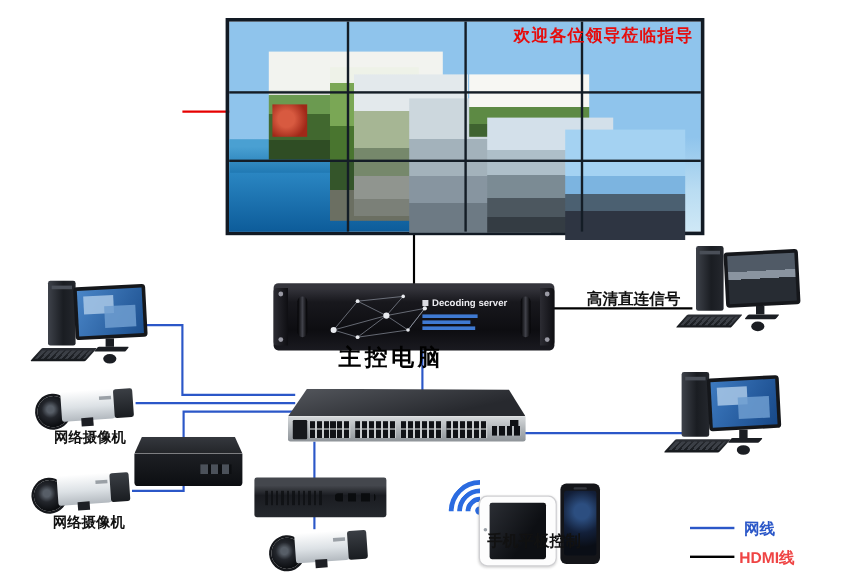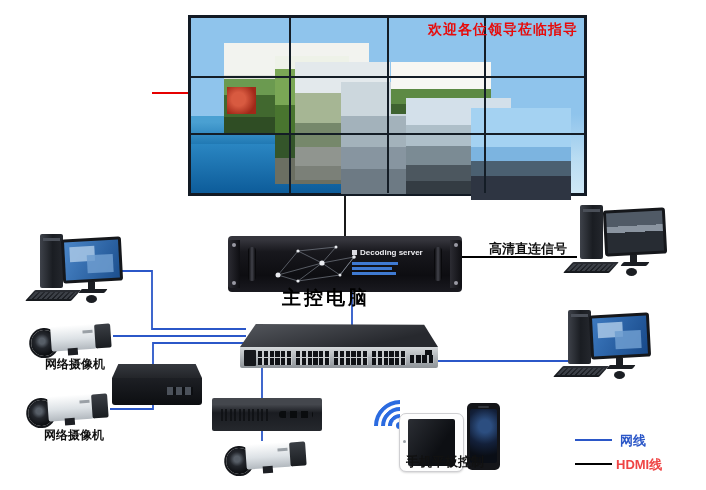--- a/index.html
+++ b/index.html
@@ -270,21 +270,21 @@
   <div class="tablet">
     <div class="tscreen"></div>
     <div class="tcam"></div>
   </div>
   <div class="phone">
     <div class="pscreen"></div>
   </div>
 
   <div class="label" style="left:28px;top:356px;width:94px;">网络摄像机</div>
   <div class="label" style="left:22px;top:427px;width:104px;">网络摄像机</div>
-  <div class="label" style="left:390px;top:453px;width:110px;font-size:13px;">手机平板控制</div>
+  <div class="label" style="left:390px;top:442px;width:110px;font-size:13px;">手机平板控制</div>
   <div class="label" style="left:486px;top:240px;width:84px;font-size:13px;">高清直连信号</div>
 
   <div class="legend-line" style="left:575px;top:439px;width:37px;background:#2b57c8;"></div>
   <div class="legend-text" style="left:620px;top:432px;color:#2b57c8;">网线</div>
   <div class="legend-line" style="left:575px;top:463px;width:37px;background:#000;"></div>
   <div class="legend-text" style="left:616px;top:456px;color:#ef4444;">HDMI线</div>
 
 </div>
 
 </body></html>

